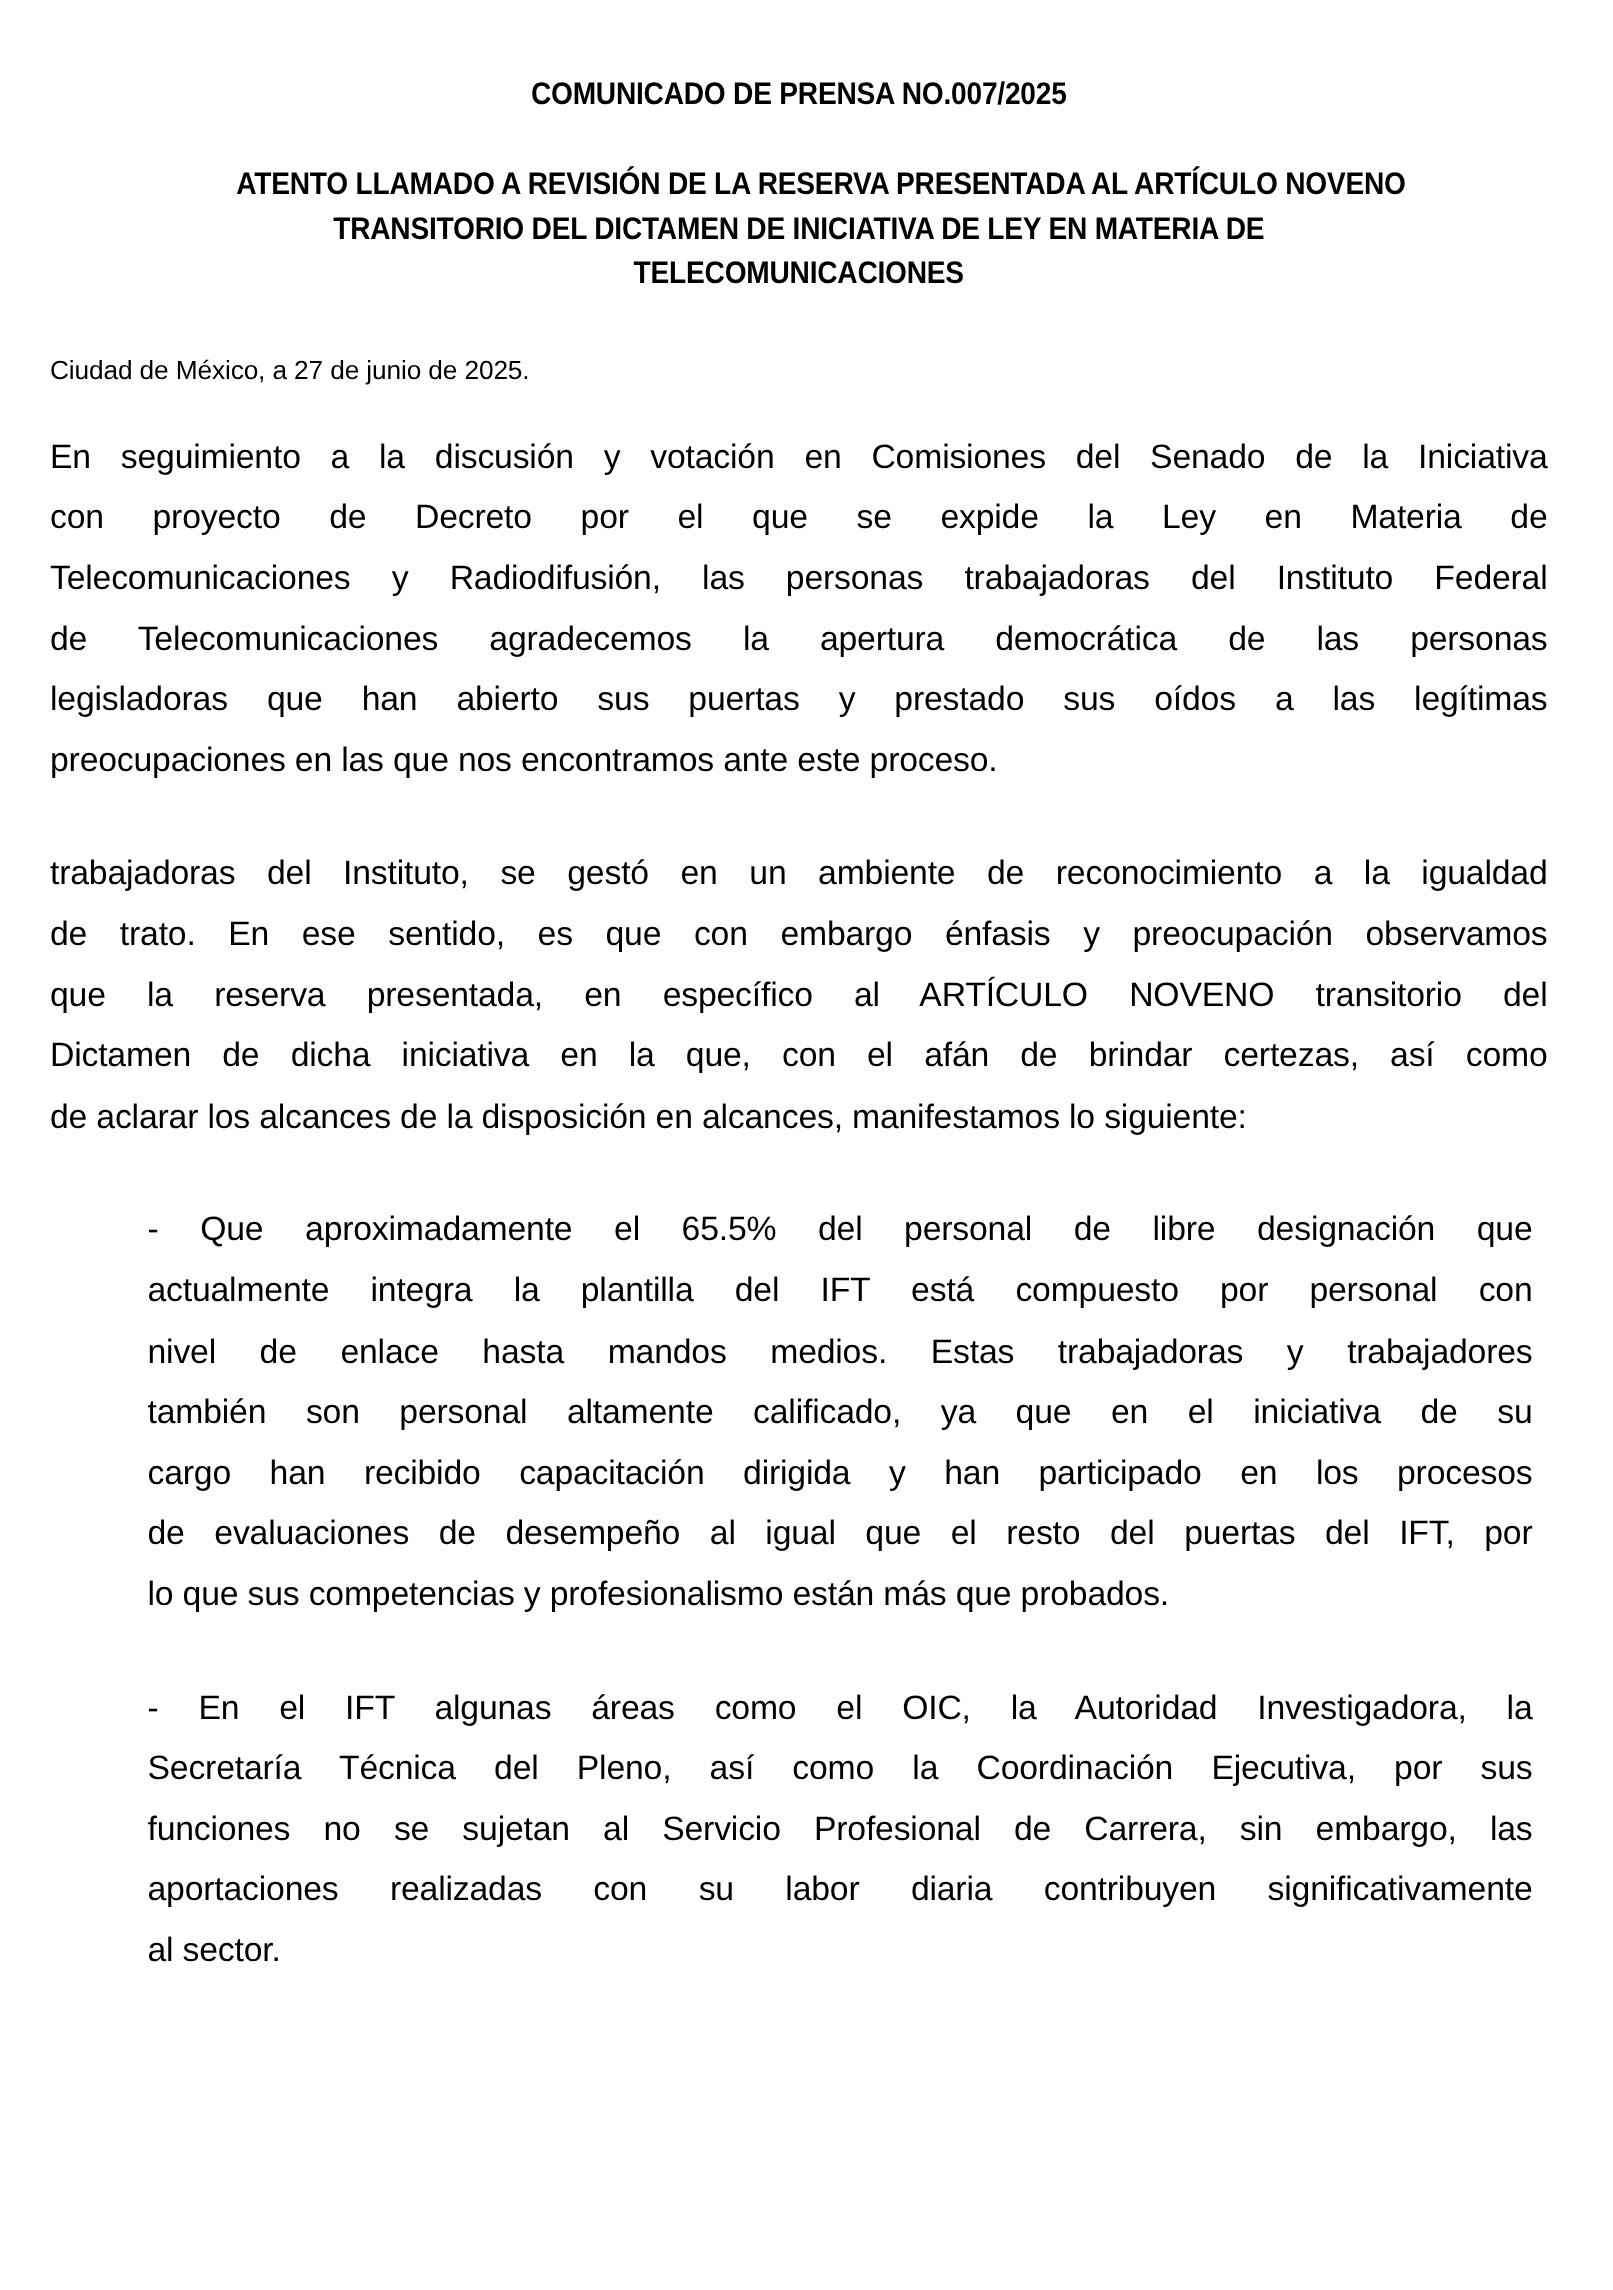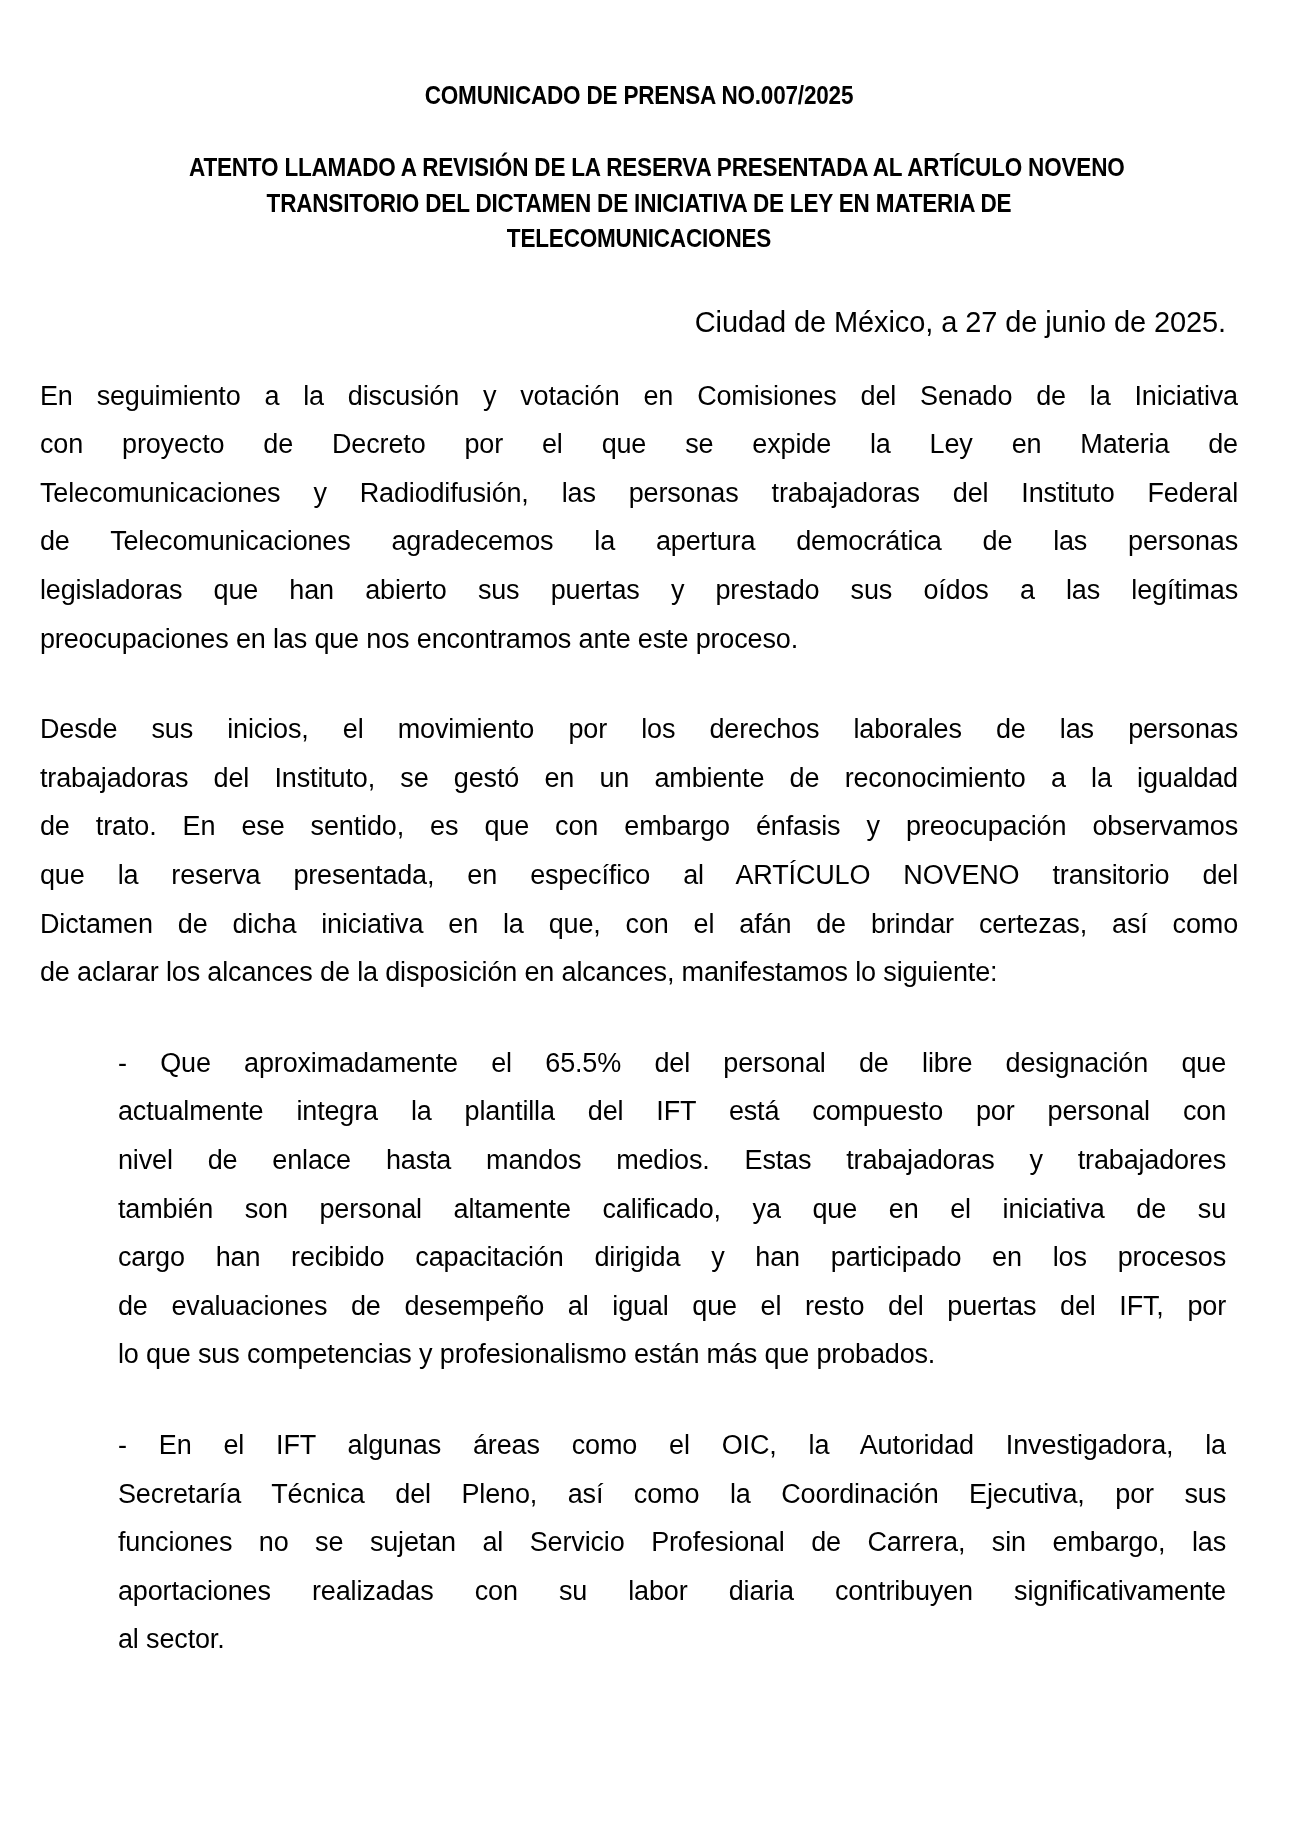--- a/index.html
+++ b/index.html
@@ -8,21 +8,21 @@
     padding: 0;
     background: #ffffff;
   }
 
   .page {
     position: relative;
     width: 1284px;
     min-height: 1832px;
     background: #ffffff;
     box-sizing: border-box;
-    padding: 68px 46px 40px 40px;
+    padding: 48px 46px 40px 40px;
     font-family: "Liberation Sans", "DejaVu Sans", sans-serif;
     color: #000000;
     overflow: hidden;
   }
 
   
   .doc-number {
     text-align: center;
     font-weight: bold;
     font-size: 25px;
@@ -45,22 +45,22 @@
     transform-origin: center center;
   }
 
   .doc-title .tline {
     display: block;
     white-space: nowrap;
   }
 
   
   .date-line {
-    text-align: right;
-    font-size: 29px;
+    text-align: left;
+    font-size: 21px;
     line-height: 1.35;
     margin: 46px 12px 0 0;
     letter-spacing: -0.1px;
   }
 
   
   .body-wrap {
     margin-top: 30px;
   }
 
@@ -120,21 +120,20 @@
     <p class="para">
       <span class="jline">En seguimiento a la discusión y votación en Comisiones del Senado de la Iniciativa</span>
       <span class="jline">con proyecto de Decreto por el que se expide la Ley en Materia de</span>
       <span class="jline">Telecomunicaciones y Radiodifusión, las personas trabajadoras del Instituto Federal</span>
       <span class="jline">de Telecomunicaciones agradecemos la apertura democrática de las personas</span>
       <span class="jline">legisladoras que han abierto sus puertas y prestado sus oídos a las legítimas</span>
       <span class="jline lastline">preocupaciones en las que nos encontramos ante este proceso.</span>
     </p>
 
     <p class="para">
-      <span class="jline">Desde sus inicios, el movimiento por los derechos laborales de las personas</span>
       <span class="jline"><span>trabajadoras del Instituto, </span><span class="b">se gestó en un ambiente de reconocimiento a la igualdad</span></span>
       <span class="jline"><span class="b">de trato</span><span>. En ese sentido, es que con embargo énfasis y preocupación observamos</span></span>
       <span class="jline">que la reserva presentada, en específico al ARTÍCULO NOVENO transitorio del</span>
       <span class="jline">Dictamen de dicha iniciativa en la que, con el afán de brindar certezas, así como</span>
       <span class="jline lastline">de aclarar los alcances de la disposición en alcances, manifestamos lo siguiente:</span>
     </p>
 
     <p class="para indent">
       <span class="jline">- Que aproximadamente el 65.5% del personal de libre designación que</span>
       <span class="jline">actualmente integra la plantilla del IFT está compuesto por personal con</span>

